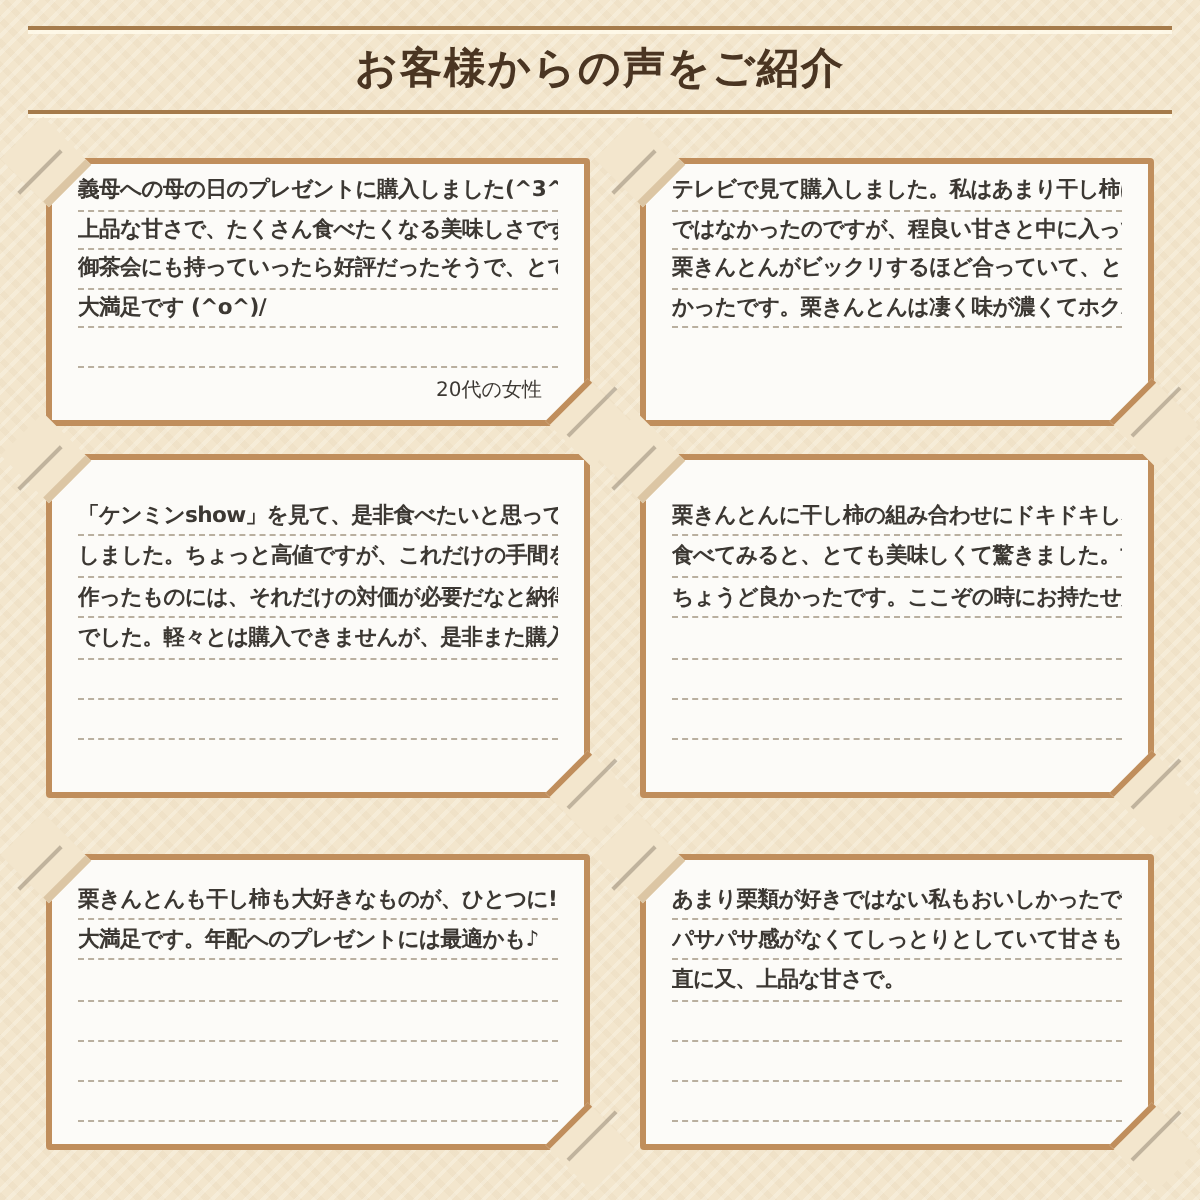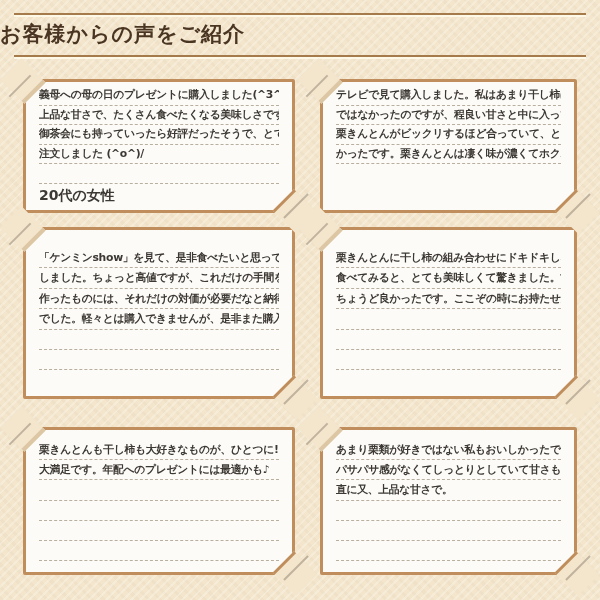--- a/index.html
+++ b/index.html
@@ -7,21 +7,21 @@
     width:600px;height:600px;overflow:hidden;
     background-color:#f3e6cd;
     background-image:
       repeating-linear-gradient(135deg, rgba(255,253,245,.28) 0 2px, rgba(255,253,245,0) 2px 6px),
       repeating-linear-gradient(45deg, rgba(196,168,128,.07) 0 3px, rgba(196,168,128,0) 3px 8px);
     font-family:"DejaVu Sans", sans-serif;
   }
   .header{padding-top:13px;}
   .hrule{height:2px;background:#a57b4b;box-shadow:0 2px 0 rgba(255,250,235,.85);margin:0 14px;}
   .title{
-    text-align:left;font-size:21px;font-weight:bold;color:#4a3522;
+    text-align:center;font-size:21px;font-weight:bold;color:#4a3522;
     letter-spacing:1px;padding:5px 0 7px;
   }
   .row{display:flex;margin-left:23px;}
   .row-1{margin-top:22px;}
   .row-2{margin-top:14px;}
   .row-3{margin-top:28px;}
   .card{
     position:relative;background:#fcfbf8;border:3px solid #c08e5c;
     border-radius:2px;box-sizing:border-box;
   }
@@ -34,22 +34,22 @@
   .row-2 .lines{padding-top:18px;}
   .row-3 .lines{padding-top:10px;}
   .rline{
     height:18.6px;line-height:18.6px;font-size:10.8px;letter-spacing:-0.3px;
     font-weight:600;color:#3c3833;white-space:nowrap;overflow:hidden;
     border-bottom:1px dashed #b9af9f;
   }
   .row-2 .rline{height:19.4px;line-height:19.4px;}
   .row-3 .rline{height:19.2px;line-height:19.2px;}
   .signature{
-    height:19px;line-height:19px;font-size:14px;font-weight:700;
-    color:#3c3833;text-align:left;padding-right:8px;margin-top:2px;
+    height:19px;line-height:19px;font-size:10px;font-weight:400;
+    color:#3c3833;text-align:right;padding-right:8px;margin-top:2px;
   }
   .cut{position:absolute;width:30px;height:30px;background:#f3e6cd;z-index:2;}
   .cut-tl{top:-18px;left:-18px;transform:rotate(-45deg);border-bottom:4px solid #dcc6a4;}
   .cut-br{bottom:-18px;right:-18px;transform:rotate(-45deg);border-top:3px solid #c08e5c;}
   .crease{position:absolute;height:2px;z-index:3;transform:rotate(-45deg);background:rgba(130,118,100,.45);}
   .crease-tl{width:30px;top:3px;left:-21px;}
   .crease-br{width:34px;bottom:3px;right:-21px;}
 </style>
 </head>
 <body>
@@ -63,21 +63,21 @@
 <div class="row row-1">
   <div class="card card-l">
     <div class="cut cut-tl"></div>
     <div class="cut cut-br"></div>
     <div class="crease crease-tl"></div>
     <div class="crease crease-br"></div>
     <div class="lines">
         <div class="rline">義母への母の日のプレゼントに購入しました(^3^)/</div>
         <div class="rline">上品な甘さで、たくさん食べたくなる美味しさです★</div>
         <div class="rline">御茶会にも持っていったら好評だったそうで、とても</div>
-        <div class="rline">注文しました (^o^)/</div>
+        <div class="rline">大満足です (^o^)/</div>
         <div class="rline"></div>
         <div class="signature">20代の女性</div>
       </div>
   </div>
   <div class="card card-r">
     <div class="cut cut-tl"></div>
     <div class="cut cut-br"></div>
     <div class="crease crease-tl"></div>
     <div class="crease crease-br"></div>
     <div class="lines">

